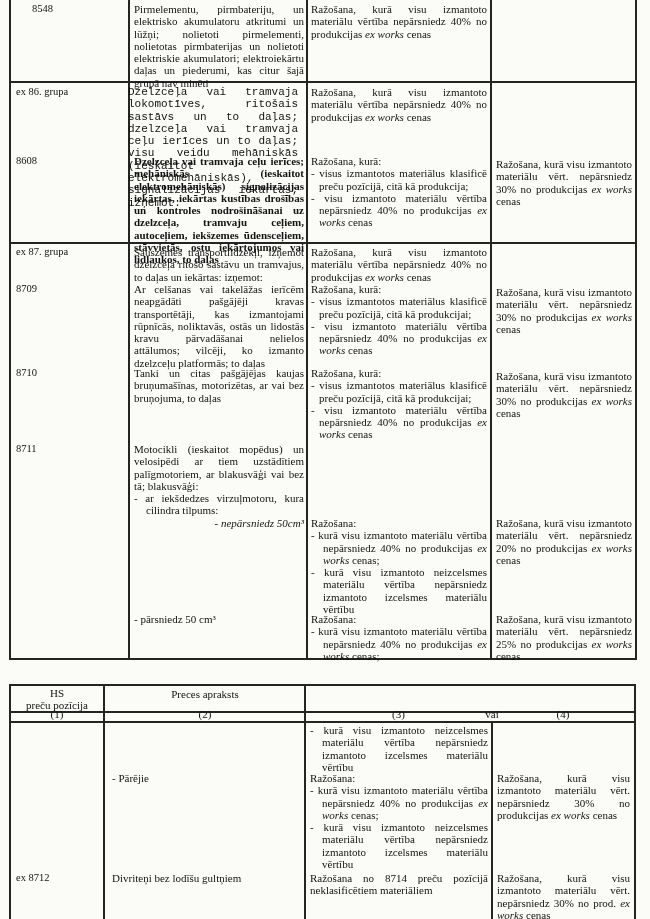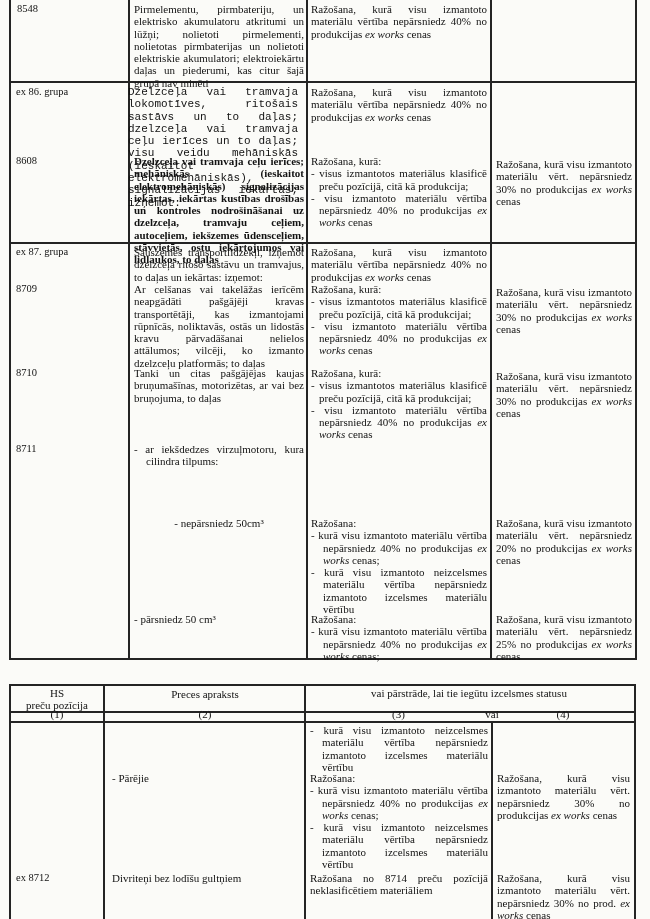--- a/index.html
+++ b/index.html
@@ -26,21 +26,21 @@
     <div class="abs vline" style="left:9px;top:0;height:660px;"></div>
     <div class="abs vline" style="left:128px;top:0;height:660px;"></div>
     <div class="abs vline" style="left:306px;top:0;height:660px;"></div>
     <div class="abs vline" style="left:490px;top:0;height:660px;"></div>
     <div class="abs vline" style="left:635px;top:0;height:660px;"></div>
 
     <div class="abs hline" style="left:9px;top:81px;width:628px;"></div>
     <div class="abs hline" style="left:9px;top:242px;width:628px;"></div>
     <div class="abs hline" style="left:9px;top:658px;width:628px;"></div>
 
-    <div class="abs code" style="left:1px;top:3px;width:105px;padding-left:16px;">8548</div>
+    <div class="abs code" style="left:16px;top:3px;width:105px;padding-left:16px;">8548</div>
     <div class="abs txt" style="left:134px;top:3px;width:170px;">Pirmelementu, pirmbateriju, un elektrisko akumulatoru atkritumi un lūžņi; nolietoti pirmelementi, nolietotas pirmbaterijas un nolietoti elektriskie akumulatori; elektroiekārtu daļas un piederumi, kas citur šajā grupā nav minēti</div>
     <div class="abs txt" style="left:311px;top:3px;width:176px;">Ražošana, kurā visu izmantoto materiālu vērtība nepārsniedz 40% no produkcijas <i>ex works</i> cenas</div>
 
     <div class="abs code" style="left:16px;top:86px;width:105px;">ex 86. grupa</div>
     <div class="abs txt" style="left:128px;top:86px;width:170px;font-family:Liberation Mono, monospace;">Dzelzceļa vai tramvaja lokomotīves, ritošais sastāvs un to daļas; dzelzceļa vai tramvaja ceļu ierīces un to daļas; visu veidu mehāniskās (ieskaitot elektromehāniskās), signalizācijas iekārtas; izņemot:</div>
     <div class="abs txt" style="left:311px;top:86px;width:176px;">Ražošana, kurā visu izmantoto materiālu vērtība nepārsniedz 40% no produkcijas <i>ex works</i> cenas</div>
 
     <div class="abs code" style="left:16px;top:155px;width:105px;">8608</div>
     <div class="abs txt" style="left:134px;top:155px;width:170px;font-weight:bold;">Dzelzceļa vai tramvaja ceļu ierīces; mehāniskās (ieskaitot elektromehāniskās) signalizācijas iekārtas, iekārtas kustības drošības un kontroles nodrošināšanai uz dzelzceļa, tramvaju ceļiem, autoceļiem, iekšzemes ūdensceļiem, stāvvietās, ostu iekārtojumos vai lidlaukos, to daļas</div>
     <div class="abs txt" style="left:311px;top:155px;width:176px;">
@@ -67,24 +67,25 @@
     <div class="abs txt" style="left:134px;top:367px;width:170px;">Tanki un citas pašgājējas kaujas bruņumašīnas, motorizētas, ar vai bez bruņojuma, to daļas</div>
     <div class="abs txt" style="left:311px;top:367px;width:176px;">
       <div>Ražošana, kurā:</div>
       <div class="li1">- visus izmantotos materiālus klasificē preču pozīcijā, citā kā produkcijai;</div>
       <div class="li1">- visu izmantoto materiālu vērtība nepārsniedz 40% no produkcijas <i>ex works</i> cenas</div>
     </div>
     <div class="abs txt" style="left:496px;top:370px;width:136px;">Ražošana, kurā visu izmantoto materiālu vērt. nepārsniedz 30% no produkcijas <i>ex works</i> cenas</div>
 
     <div class="abs code" style="left:16px;top:443px;width:105px;">8711</div>
     <div class="abs txt" style="left:134px;top:443px;width:170px;">
+      <div>Motocikli (ieskaitot mopēdus) un velosipēdi ar tiem uzstādītiem palīgmotoriem, ar blakusvāģi vai bez tā; blakusvāģi:</div>
       <div class="li2">- ar iekšdedzes virzuļmotoru, kura cilindra tilpums:</div>
     </div>
 
-    <div class="abs txt" style="left:134px;top:517px;width:170px;text-align:center;">- nepārsniedz 50cm³</div>
+    <div class="abs txt" style="left:134px;top:517px;width:170px;text-align:right;font-style:italic;">- nepārsniedz 50cm³</div>
     <div class="abs txt" style="left:311px;top:517px;width:176px;">
       <div>Ražošana:</div>
       <div class="li2">- kurā visu izmantoto materiālu vērtība nepārsniedz 40% no produkcijas <i>ex works</i> cenas;</div>
       <div class="li2">- kurā visu izmantoto neizcelsmes materiālu vērtība nepārsniedz izmantoto izcelsmes materiālu vērtību</div>
     </div>
     <div class="abs txt" style="left:496px;top:517px;width:136px;">Ražošana, kurā visu izmantoto materiālu vērt. nepārsniedz 20% no produkcijas <i>ex works</i> cenas</div>
 
     <div class="abs txt" style="left:134px;top:613px;width:170px;text-align:left;">- pārsniedz 50 cm³</div>
     <div class="abs txt" style="left:311px;top:613px;width:176px;">
       <div>Ražošana:</div>
@@ -103,21 +104,20 @@
     <div class="abs vline" style="left:304px;top:684px;height:235px;"></div>
     <div class="abs vline" style="left:491px;top:723px;height:196px;"></div>
     <div class="abs vline" style="left:634px;top:684px;height:235px;"></div>
 
     <div class="abs txt ctr" style="left:11px;top:687px;width:92px;line-height:12px;">
       <div>HS</div>
       <div>preču pozīcija</div>
     </div>
     <div class="abs txt ctr" style="left:106px;top:688px;width:198px;">Preces apraksts</div>
     <div class="abs txt ctr" style="left:306px;top:687px;width:326px;line-height:12px;">
-      <div>vai pārstrāde, lai tie iegūtu izcelsmes statusu</div>
     </div>
 
     <div class="abs txt ctr" style="left:11px;top:709px;width:92px;line-height:11px;">(1)</div>
     <div class="abs txt ctr" style="left:106px;top:709px;width:198px;line-height:11px;">(2)</div>
     <div class="abs txt ctr" style="left:306px;top:709px;width:185px;line-height:11px;">(3)</div>
     <div class="abs txt ctr" style="left:462px;top:709px;width:60px;line-height:11px;">vai</div>
     <div class="abs txt ctr" style="left:493px;top:709px;width:140px;line-height:11px;">(4)</div>
 
     <div class="abs txt" style="left:310px;top:724px;width:178px;">
       <div class="li2">- kurā visu izmantoto neizcelsmes materiālu vērtība nepārsniedz izmantoto izcelsmes materiālu vērtību</div>

